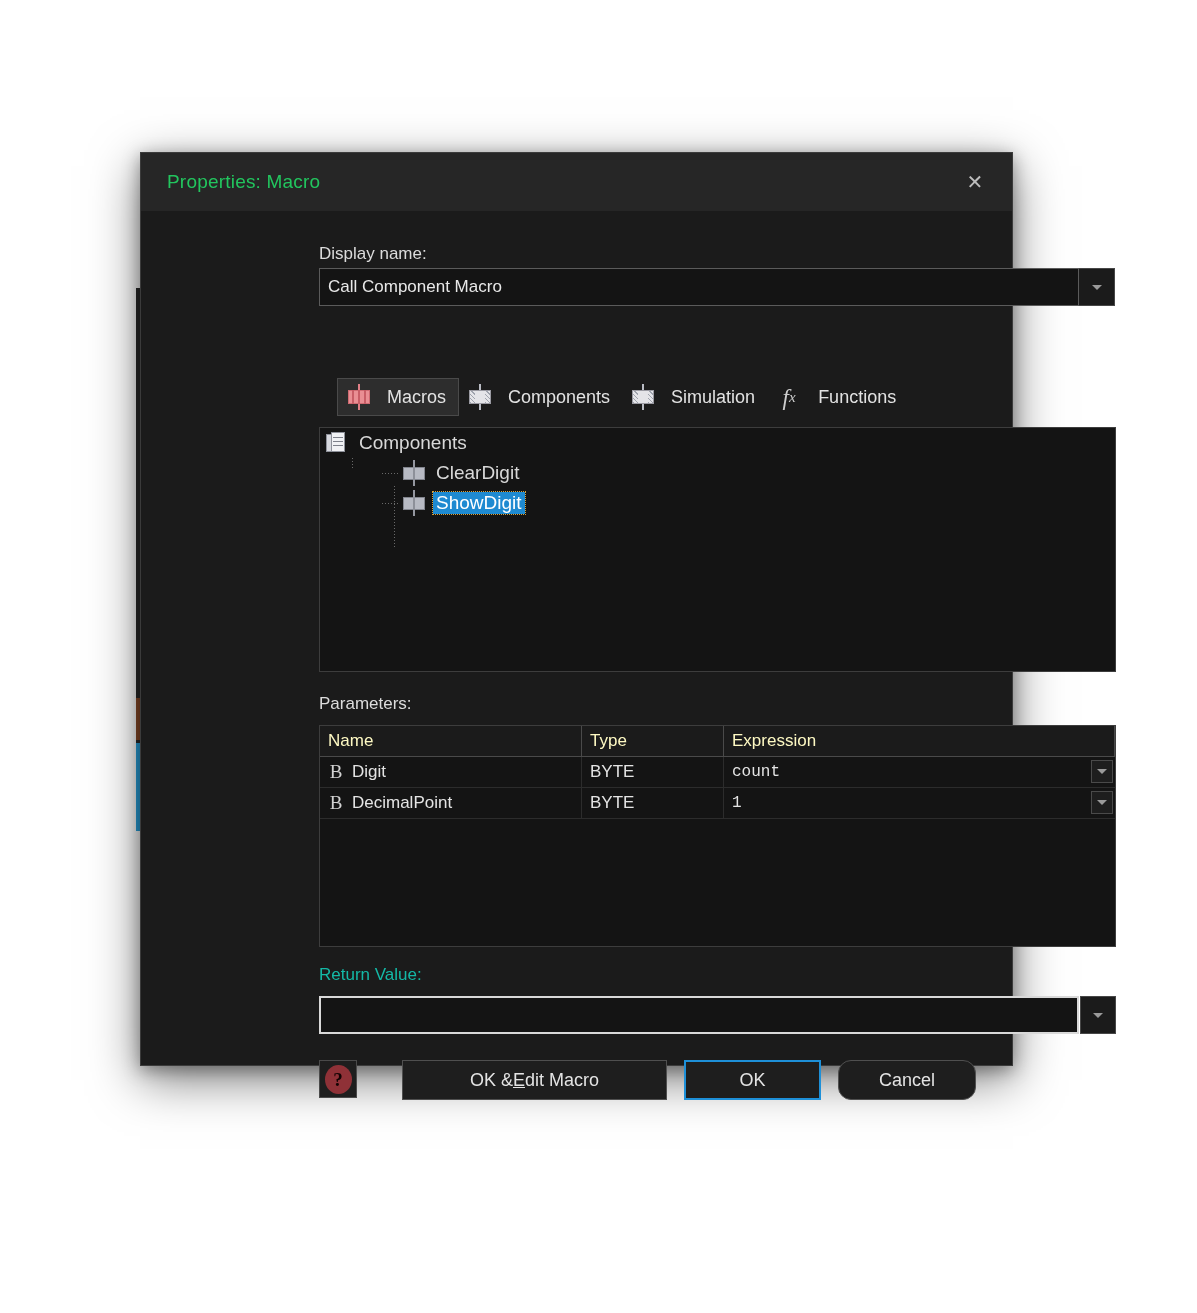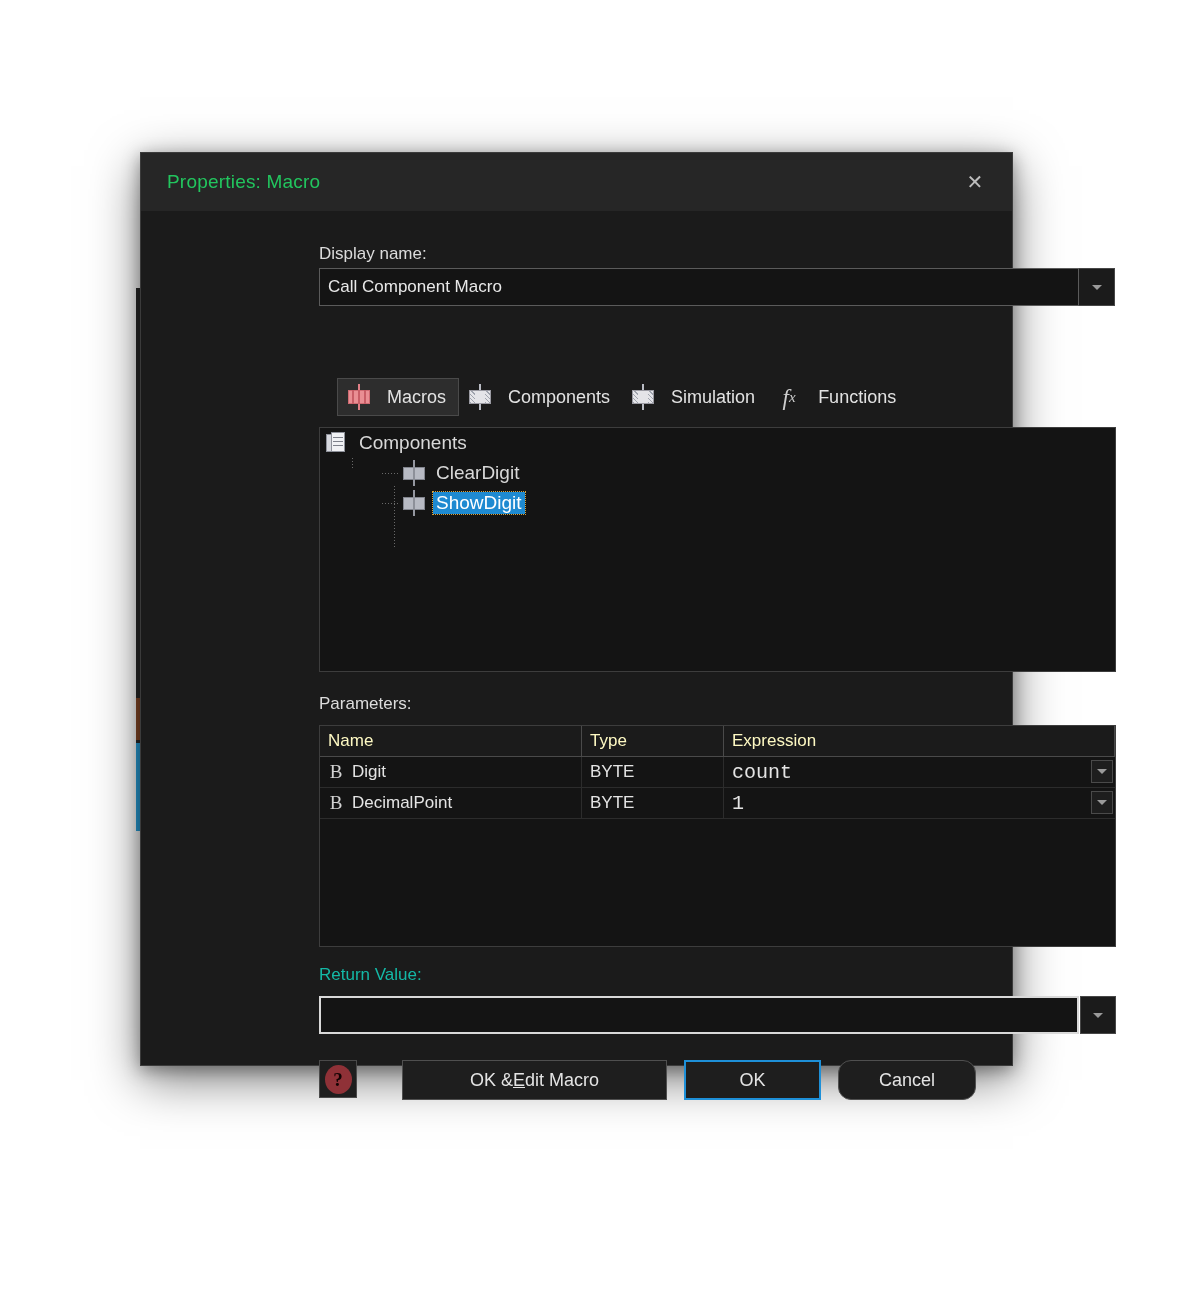--- a/index.html
+++ b/index.html
@@ -388,21 +388,21 @@
     align-items: center;
     box-sizing: border-box;
     border-right: 1px solid #2c2c2c;
   }
   .td.name { width: 262px; padding-left: 8px; gap: 8px; }
   .td.type { width: 142px; padding-left: 8px; }
   .td.expr {
     flex: 1;
     padding-left: 8px;
     font-family: "Liberation Mono", monospace;
-    font-size: 20px;
+    font-size: 16px;
     position: relative;
     border-right: none;
   }
   .ico-byte {
     font-family: "Liberation Serif", serif;
     font-size: 19px;
     color: #d2d2d2;
     width: 16px;
     flex: 0 0 16px;
     text-align: center;

